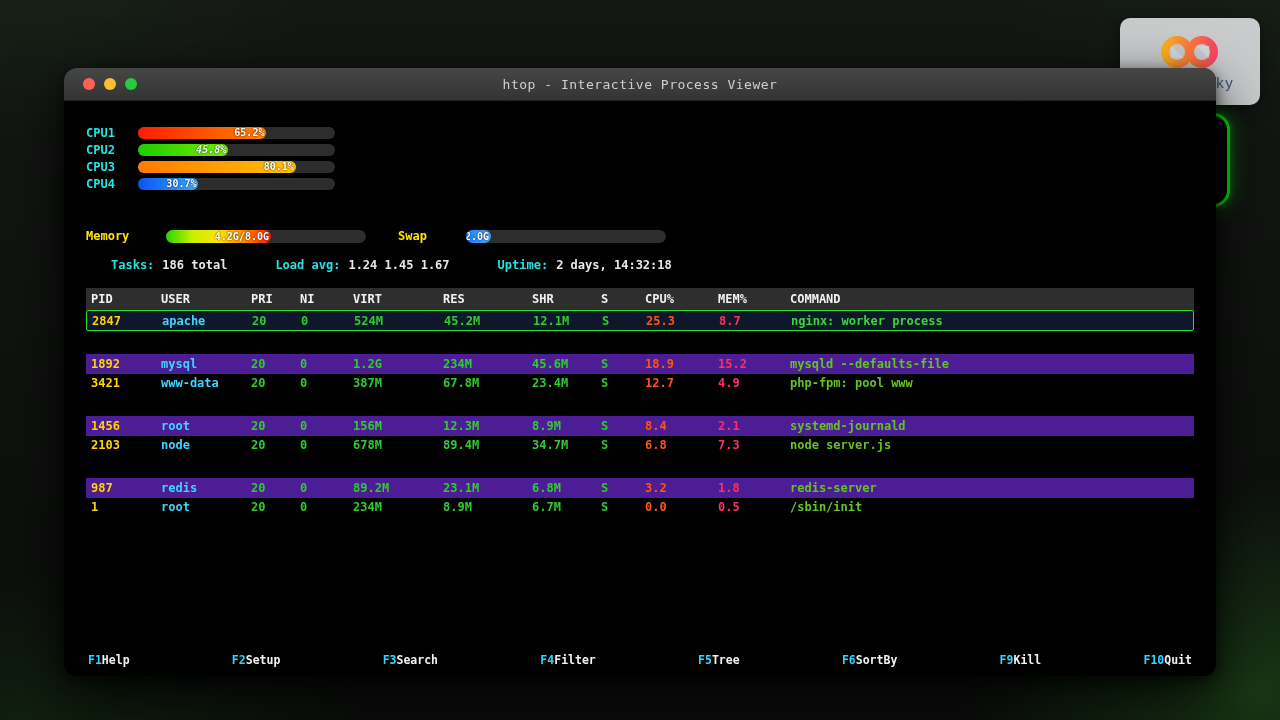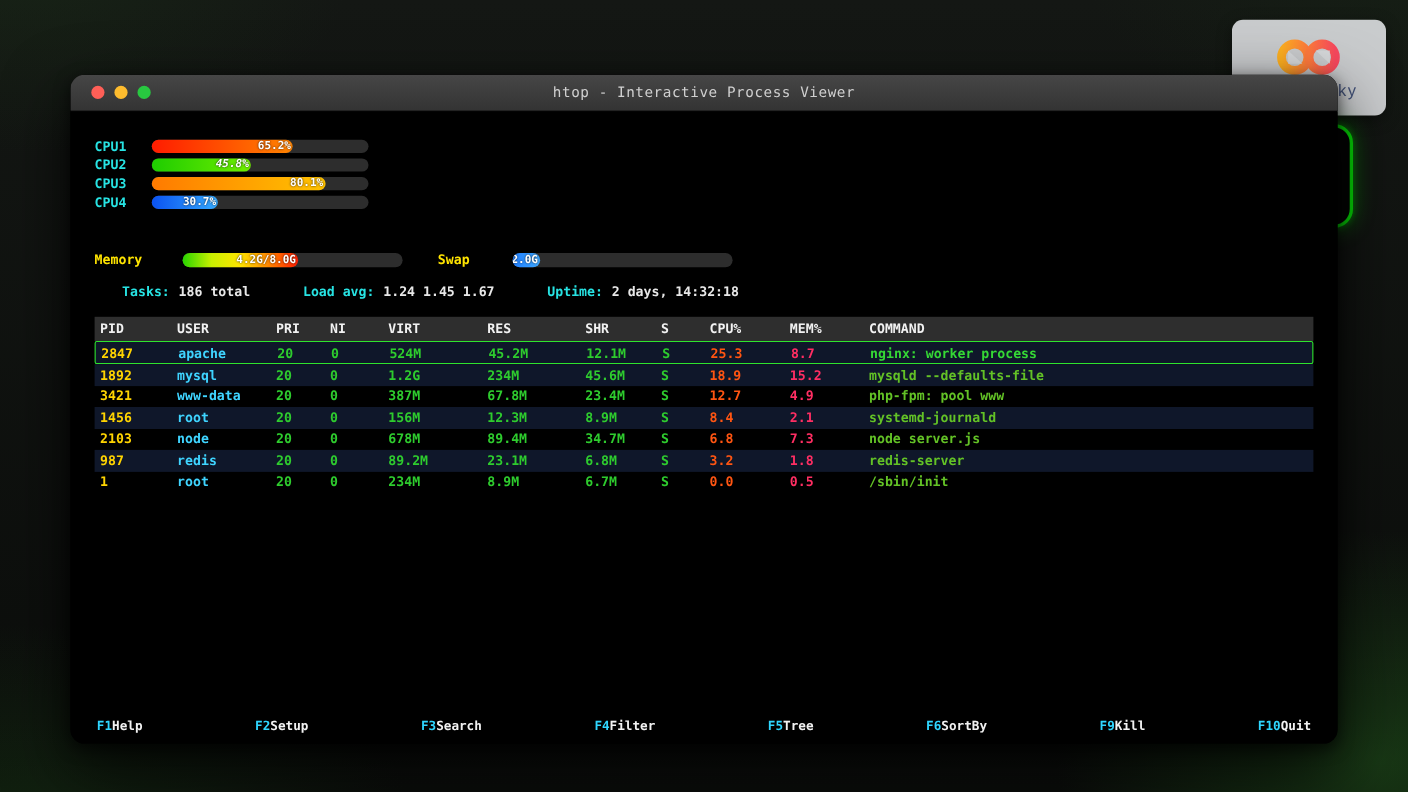--- a/index.html
+++ b/index.html
@@ -68,21 +68,21 @@
   .stats .val{ color:#e8e8e8; margin-left:8px; font-weight:bold; }
 
   
   .ptable{ position:absolute; left:22px; top:186px; width:1108px; font-size:12px; font-weight:bold; }
   .prow{
     display:grid;
     grid-template-columns:70px 90px 49px 53px 90px 89px 69px 44px 73px 72px 1fr;
     align-items:center; height:19.5px; padding-left:5px; white-space:nowrap;
   }
   .phead{ background:#2e2e2e; color:#f2f2f2; height:22px; }
-  .prow.alt{ background:#0f172a; }
+  .prow.alt{ background:#4c1d95;margin-top:23px; }
   .prow.selected{
     background:#0f172a;
     border:1.5px solid #2ee42e; border-radius:2px;
     height:21px;
   }
   .c-pid{ color:#ffd400; }
   .c-user{ color:#3fd4ff; }
   .c-num{ color:#2ecc2e; }
   .c-cpu{ color:#ff5512; }
   .c-mem{ color:#ff2e63; }

